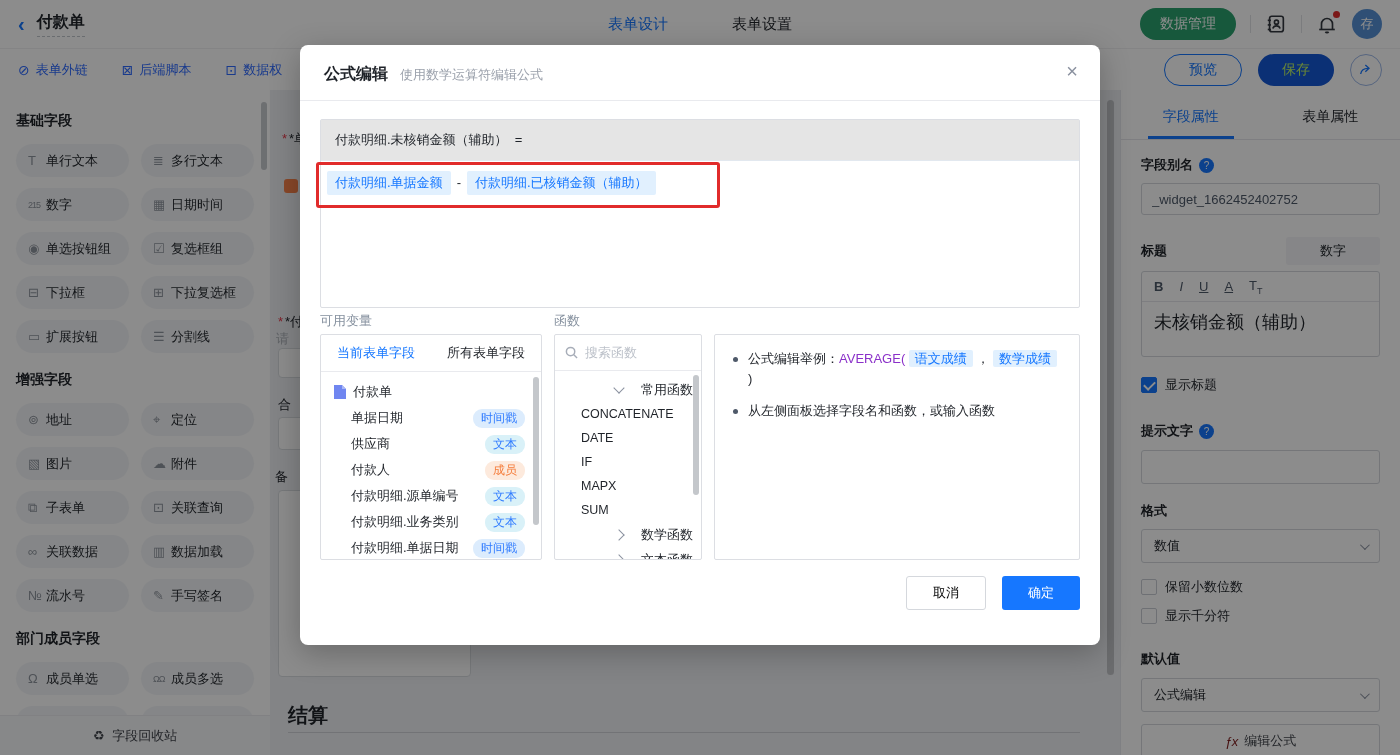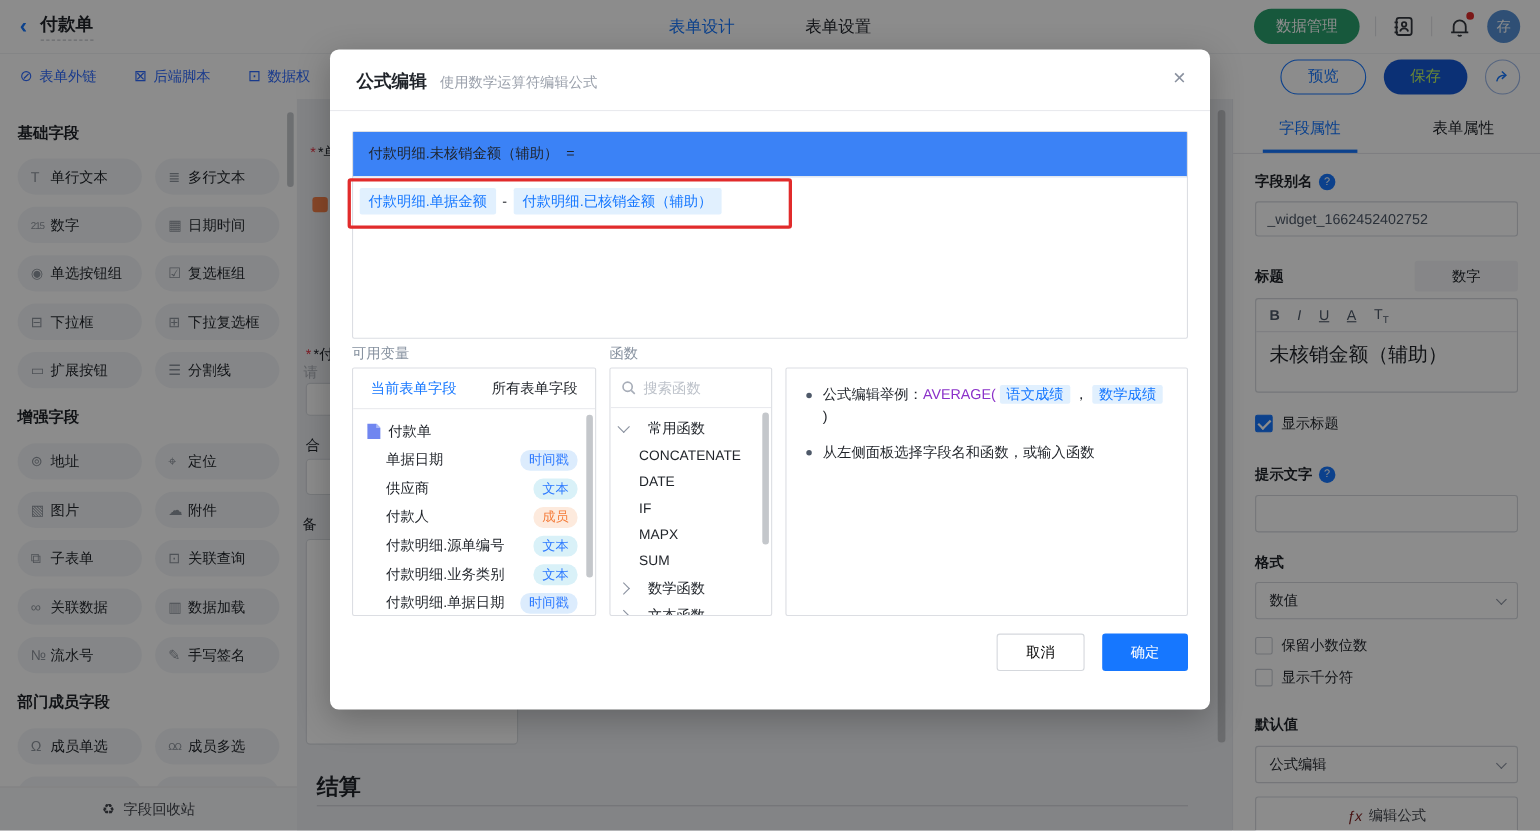--- a/index.html
+++ b/index.html
@@ -85,21 +85,21 @@
   
   .overlay { position:absolute; inset:0; background:rgba(0,0,0,0.45); z-index:10; }
   .modal { position:absolute; left:300px; top:45px; width:800px; height:600px; background:#fff; border-radius:8px; z-index:20; box-shadow:0 8px 30px rgba(0,0,0,0.25); }
   .m-head { padding:19px 24px 15px; display:flex; align-items:baseline; gap:12px; border-bottom:1px solid #e9eaee; position:relative; }
   .m-title { font-size:16px; font-weight:700; }
   .m-sub { font-size:13px; color:#9aa0ab; }
   .m-close { position:absolute; right:22px; top:16px; font-size:20px; color:#8a919f; cursor:pointer; line-height:1; }
   .m-body { padding:18px 20px 0; }
 
   .fml { border:1px solid #dcdee3; border-radius:2px; position:relative; }
-  .fml-head { background:#3b82f6; padding:11px 14px; font-size:13px; border-bottom:1px solid #e2e8ef; }
+  .fml-head { background:#e5e5e5; padding:11px 14px; font-size:13px; border-bottom:1px solid #e2e8ef; }
   .fml-body { height:146px; padding:10px 6px; }
   .chip { display:inline-block; background:#e1f0fe; color:#1677ff; font-size:13px; padding:3px 8px; border-radius:2px; }
   .op { margin:0 6px; font-size:13px; color:#1f2329; }
   .red-rect { position:absolute; left:-5px; top:42px; width:404px; height:46px; border:3px solid #e12b2b; border-radius:3px; pointer-events:none; }
 
   .panels { display:flex; gap:12px; margin-top:4px; }
   .col-label { font-size:13px; color:#85909e; height:22px; }
   .pbox { border:1px solid #dcdee3; border-radius:2px; height:226px; overflow:hidden; position:relative; background:#fff; }
   .col-vars { width:222px; } .col-fn { width:148px; } .col-hint { flex:1; }
   .vtabs { display:flex; height:37px; border-bottom:1px solid #e9eaee; }
@@ -112,21 +112,21 @@
   .vchild { padding-left:30px; }
   .badge { font-size:12px; padding:1px 8px; border-radius:9px; margin-right:4px; flex:none; }
   .b-blue { background:#dcecfd; color:#2f7bff; }
   .b-cyan { background:#d9f1f8; color:#2f7bff; }
   .b-orange { background:#fdeadd; color:#f57c3a; }
   .doc-ic { width:13px; height:14px; flex:none; }
   .pscroll { position:absolute; right:2px; width:6px; background:#c4c7cb; border-radius:3px; }
   .search-row { height:36px; border-bottom:1px solid #e9eaee; display:flex; align-items:center; gap:7px; padding:0 10px; }
   .search-row .ph { color:#bcc1c9; font-size:13px; }
   .fn-list { padding:6px 0; font-size:13px; }
-  .fn-grp { height:25px; display:flex; align-items:center; gap:18px; padding:0 8px; cursor:pointer; }
+  .fn-grp { height:25px; display:flex; align-items:center; gap:18px; padding:0 8px; cursor:pointer;justify-content:flex-end; }
   .fn-item { height:24px; display:flex; align-items:center; padding:0 0 0 26px; font-size:12.5px; cursor:pointer; }
   .tw { width:8px; height:8px; flex:none; border-right:1.4px solid #8a919f; border-bottom:1.4px solid #8a919f; }
   .tw.down { transform:rotate(45deg); margin-top:-3px; }
   .tw.right { transform:rotate(-45deg); }
   .hint-box { padding:14px 18px; }
   .hint-li { display:flex; gap:10px; font-size:13px; margin-bottom:12px; line-height:20px; }
   .bullet { width:5px; height:5px; border-radius:50%; background:#4e5969; margin-top:8px; flex:none; }
   .fn-purple { color:#8b31c9; }
   .mini-chip { background:#e1f0fe; color:#1677ff; padding:1px 6px; border-radius:2px; }
   .m-foot { display:flex; justify-content:flex-end; gap:16px; padding:16px 20px; }

